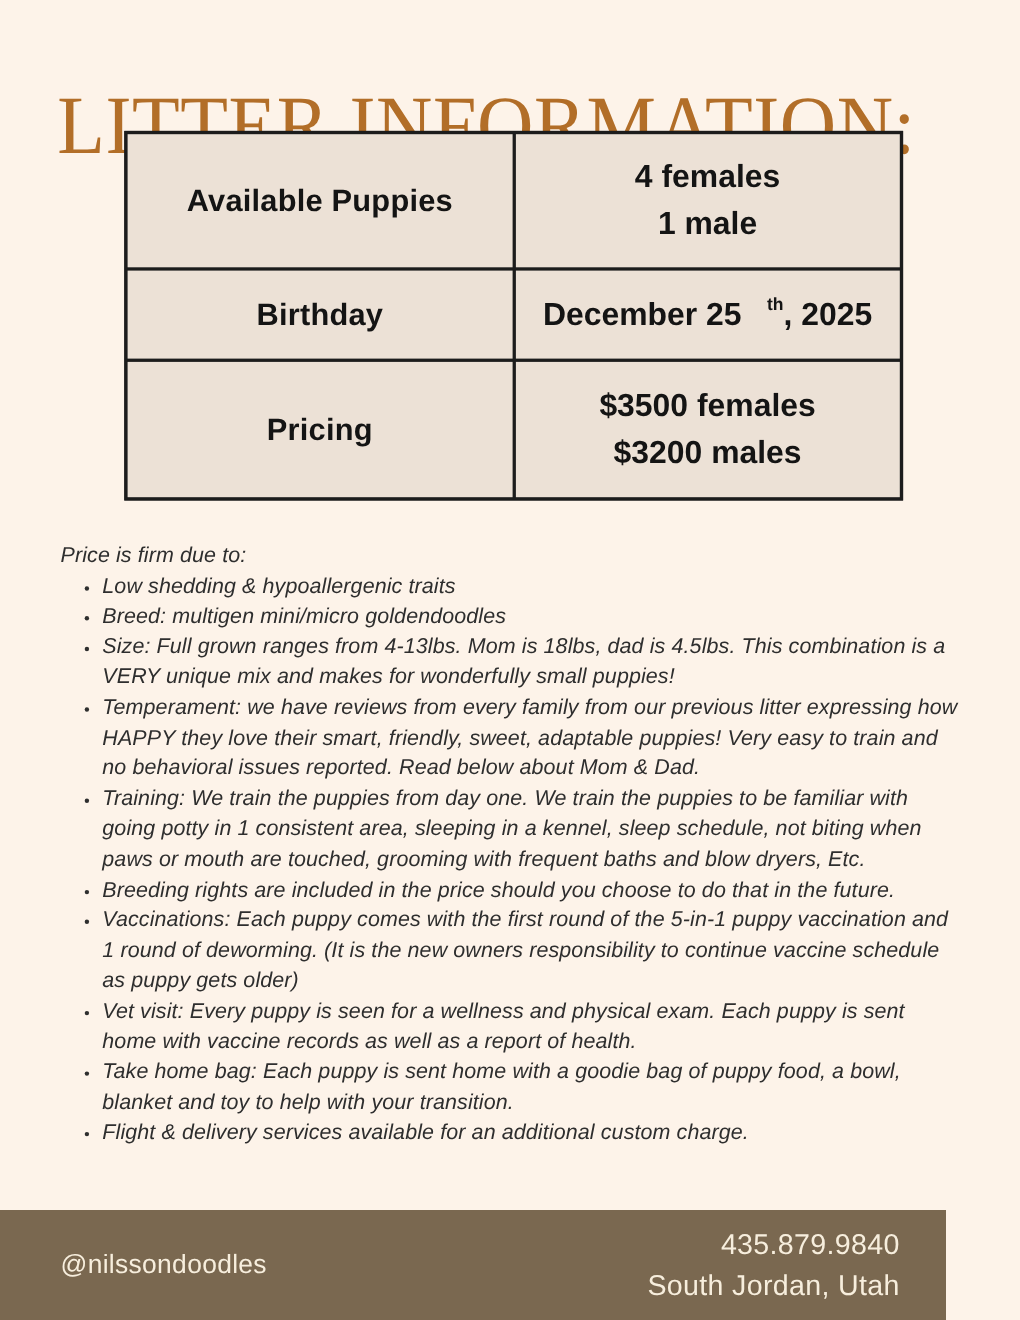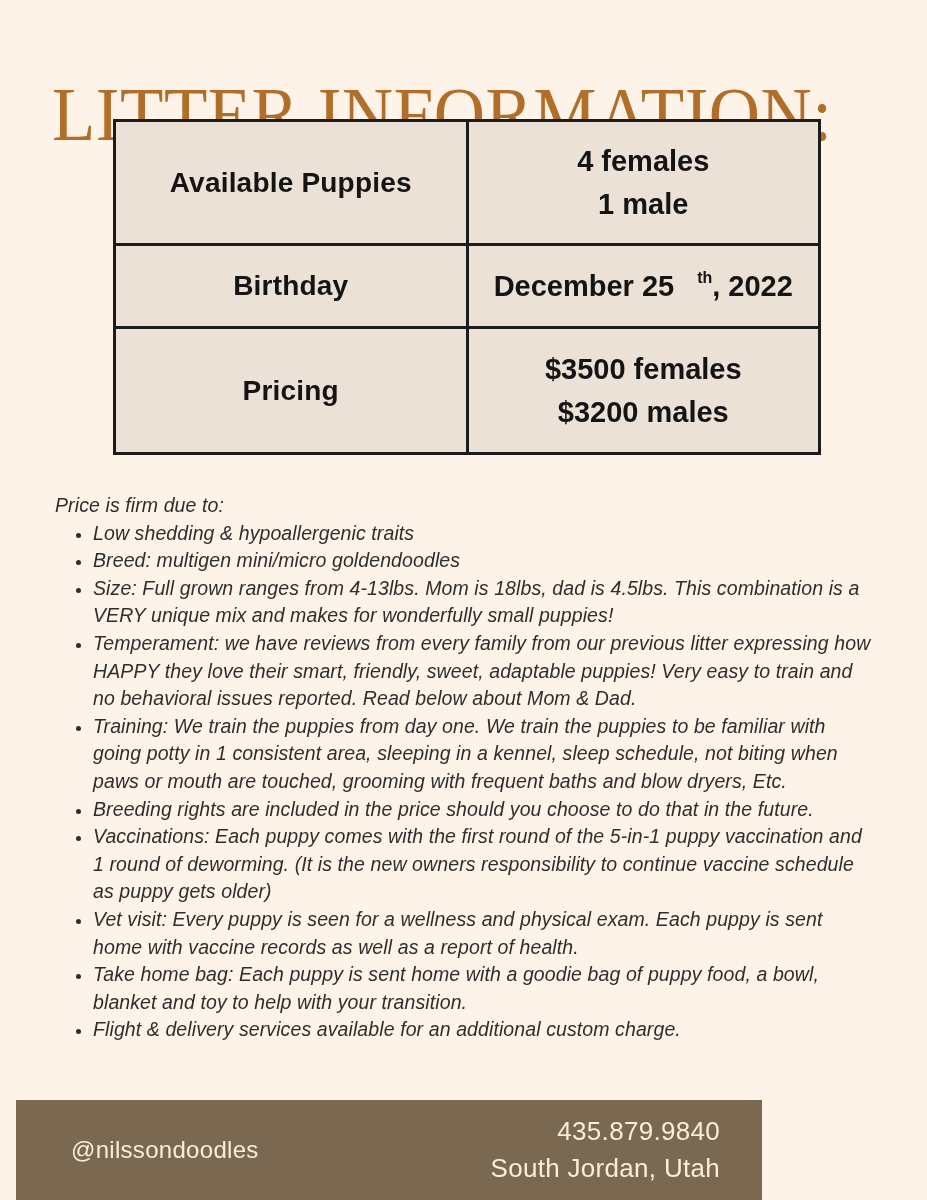--- a/index.html
+++ b/index.html
@@ -78,22 +78,22 @@
     margin:0;
     padding-left:37px;
     list-style:disc;
   }
   .details li { margin:0; padding-left:1px; }
   .details li::marker { font-size:0.8em; }
 
   
   .footer {
     position:absolute;
-    left:16px; top:1100px;
-    width:746px; height:100px;
+    left:0; top:1100px;
+    width:860px; height:100px;
     background:#7a6850;
     color:#f7eedd;
     display:flex;
     align-items:center;
     justify-content:space-between;
     box-sizing:border-box;
     padding:0 42px 0 55px;
   }
   .footer .handle { font-size:24px; letter-spacing:0.3px; }
   .footer .contact {
@@ -117,21 +117,21 @@
     </div>
     <div class="cell value">
       <div>4 females</div>
       <div>1 male</div>
     </div>
 
     <div class="cell label">
       <span>Birthday</span>
     </div>
     <div class="cell value">
-      <div><span>December 25</span><sup>th</sup><span>, 2022</span></div>
+      <div><span>December 25</span><sup>th</sup><span>, 2025</span></div>
     </div>
 
     <div class="cell label">
       <span>Pricing</span>
     </div>
     <div class="cell value">
       <div>$3500 females</div>
       <div>$3200 males</div>
     </div>
   </div>

